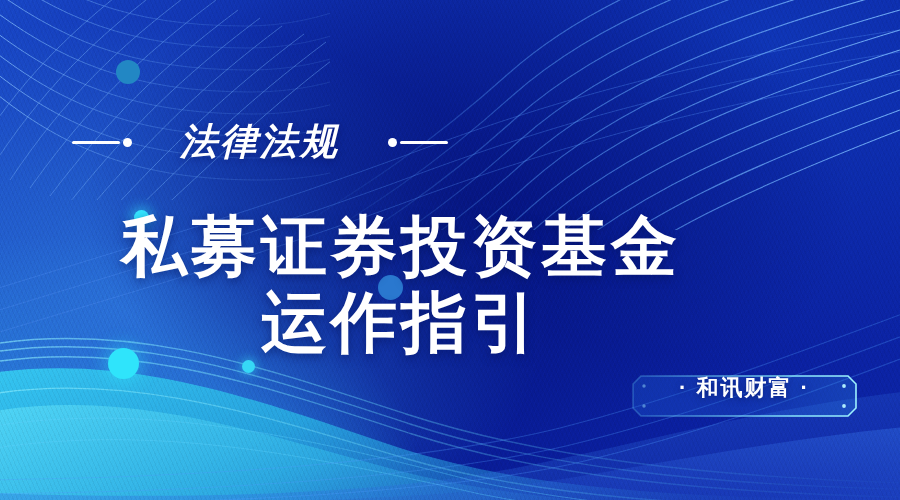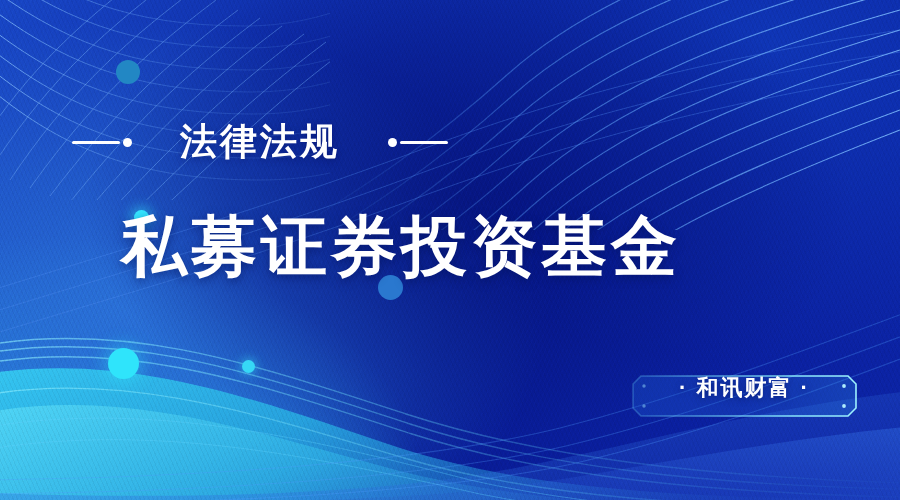--- a/index.html
+++ b/index.html
@@ -106,20 +106,21 @@
   }
 
   
   .subtitle-row {
     position: absolute;
     left: 0; top: 116px;
     width: 520px;
     height: 52px;
     display: flex;
     align-items: center;
+    font-style: italic;
   }
   .rule {
     height: 3px;
     background: #ffffff;
     border-radius: 2px;
   }
   .rule-left { width: 48px; margin-left: 72px; }
   .rule-right { width: 48px; }
   .rule-dot {
     width: 9px; height: 9px;
@@ -330,20 +331,21 @@
   <div class="subtitle-row">
     <div class="rule rule-left"></div>
     <div class="rule-dot"></div>
     <div class="subtitle-text">法律法规</div>
     <div class="rule-dot rule-dot-right"></div>
     <div class="rule rule-right"></div>
   </div>
 
   <div class="title-block">
     <div class="title-line title-line-1">私募证券投资基金</div>
+    <div class="title-line title-line-2">运作指引</div>
   </div>
 
   <div class="badge">
     <svg class="badge-frame" width="225" height="42" viewBox="0 0 225 42">
       <defs>
         <linearGradient id="bdgFill" x1="0" y1="0" x2="1" y2="0">
           <stop offset="0%" stop-color="#1f63d8" stop-opacity="0.30"></stop>
           <stop offset="50%" stop-color="#2b74e6" stop-opacity="0.22"></stop>
           <stop offset="100%" stop-color="#2f8fe8" stop-opacity="0.28"></stop>
         </linearGradient>

